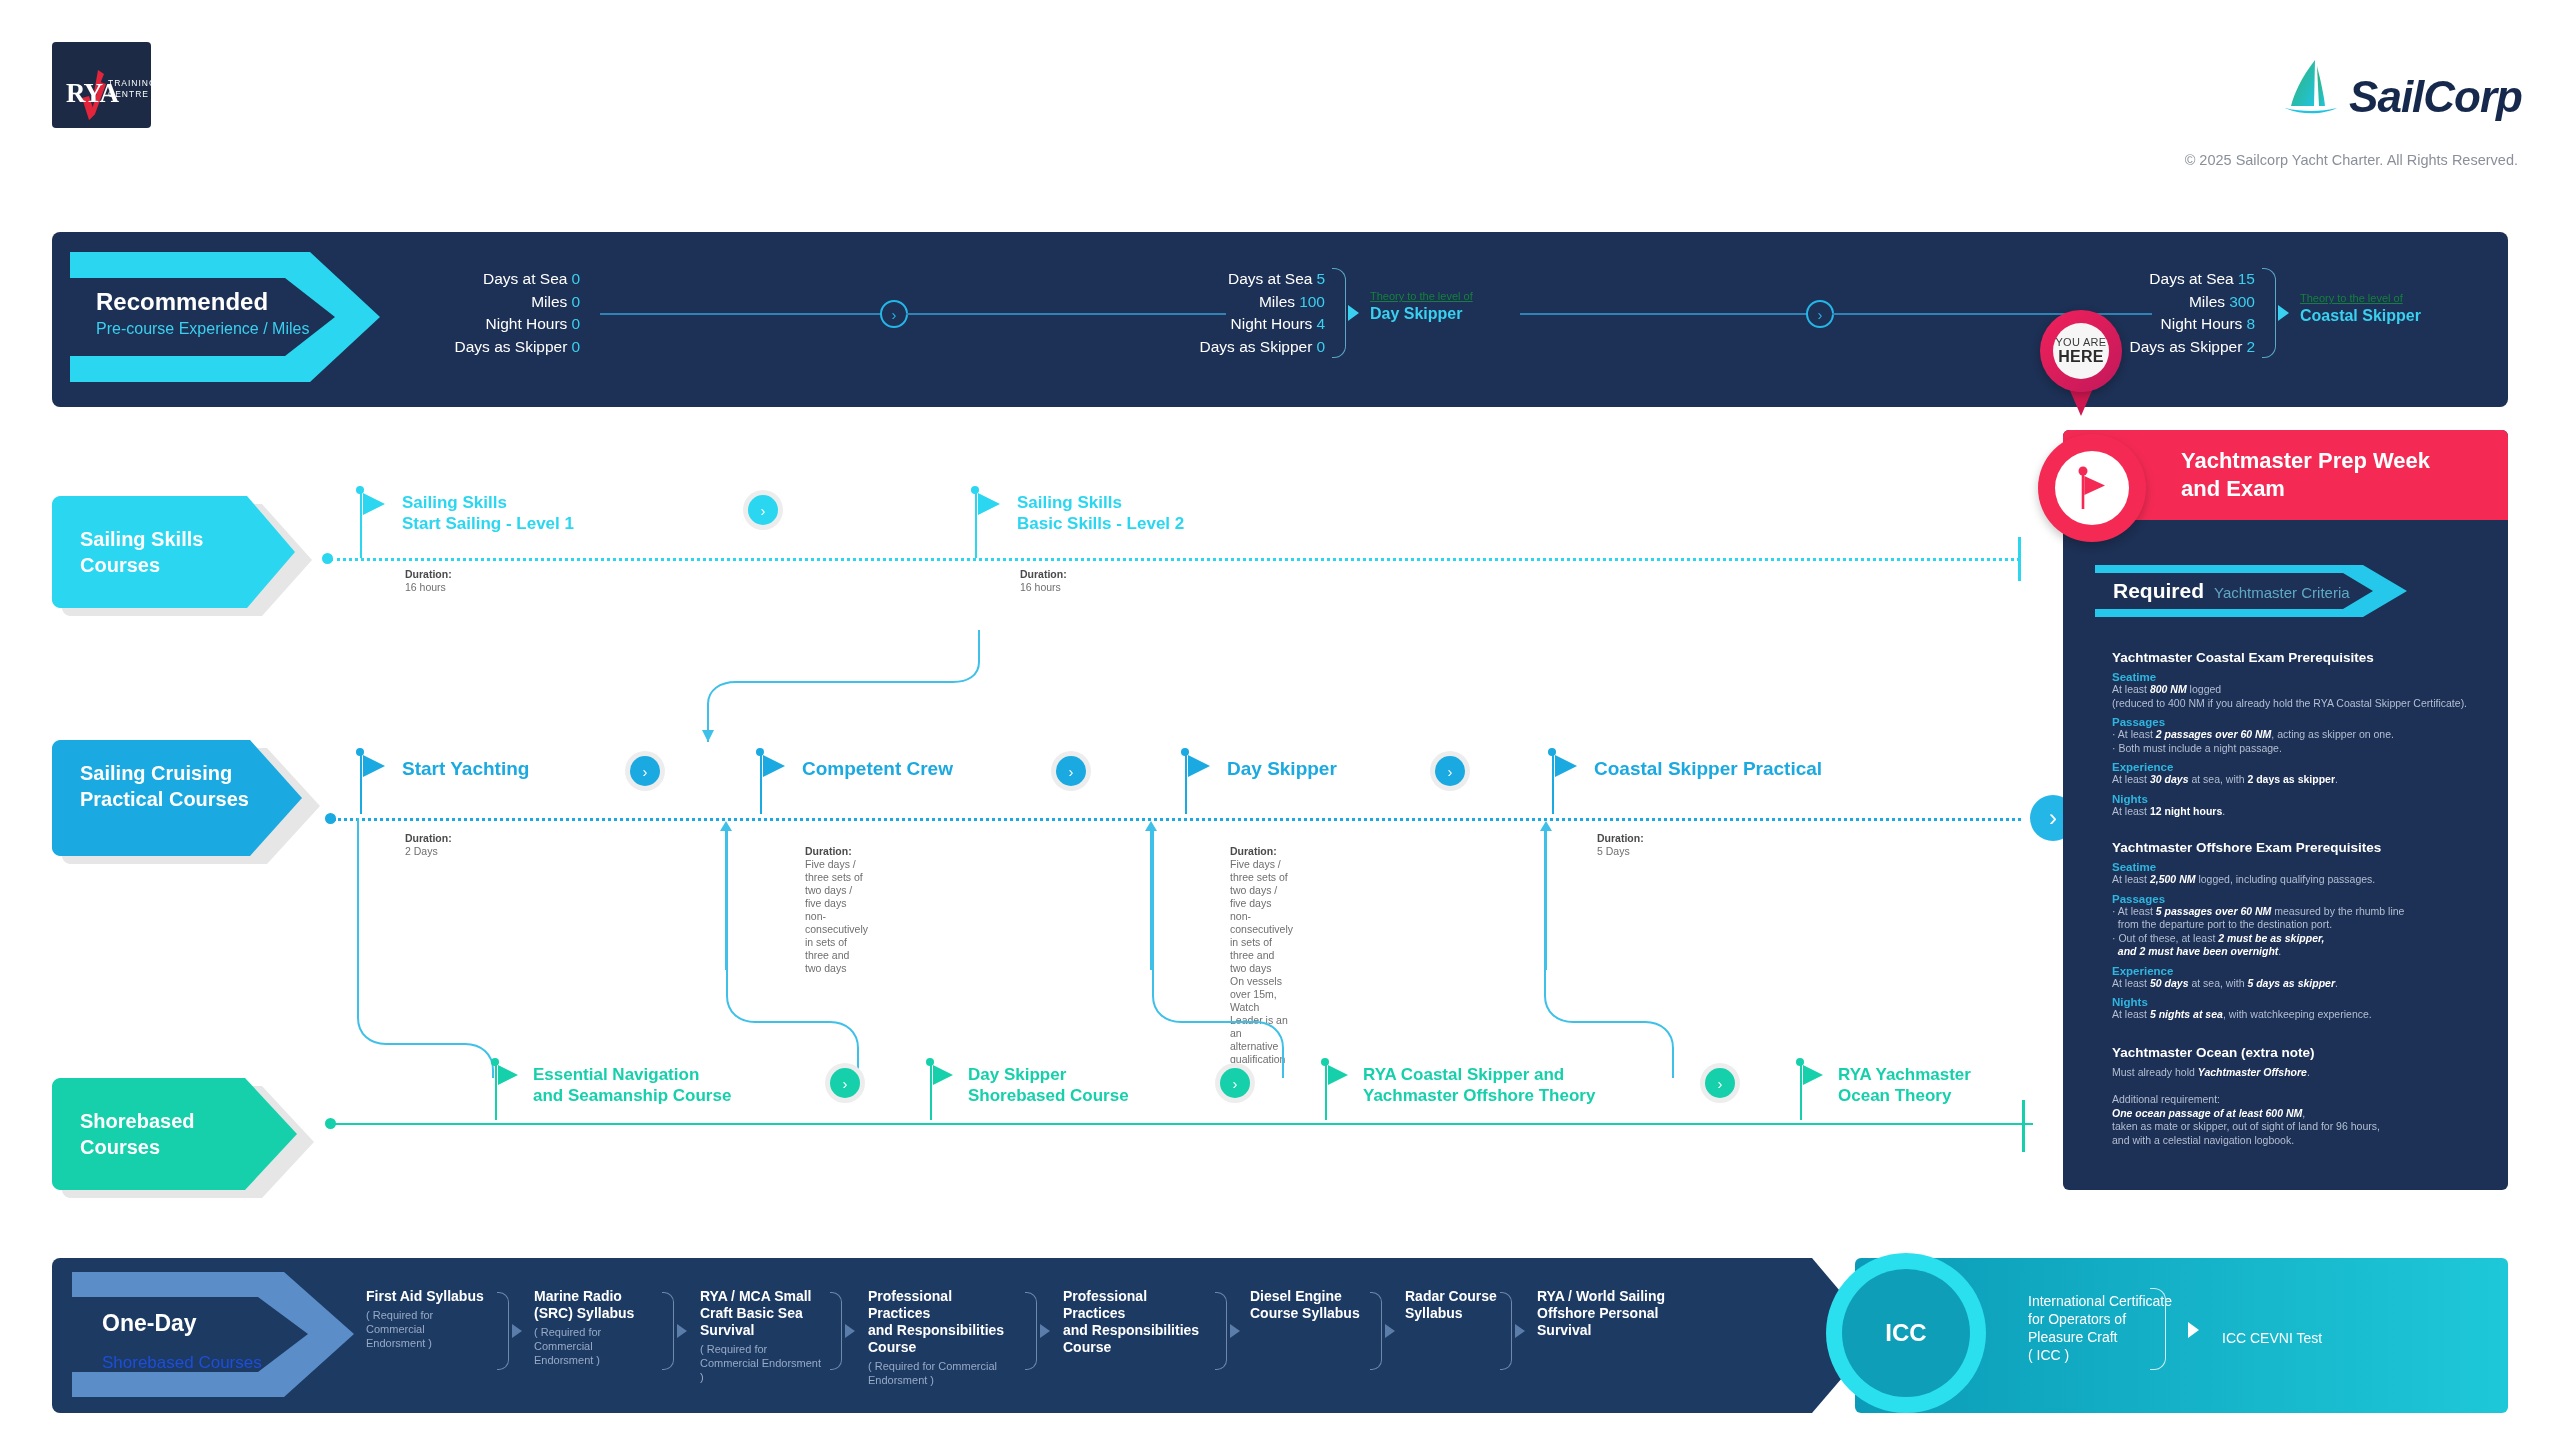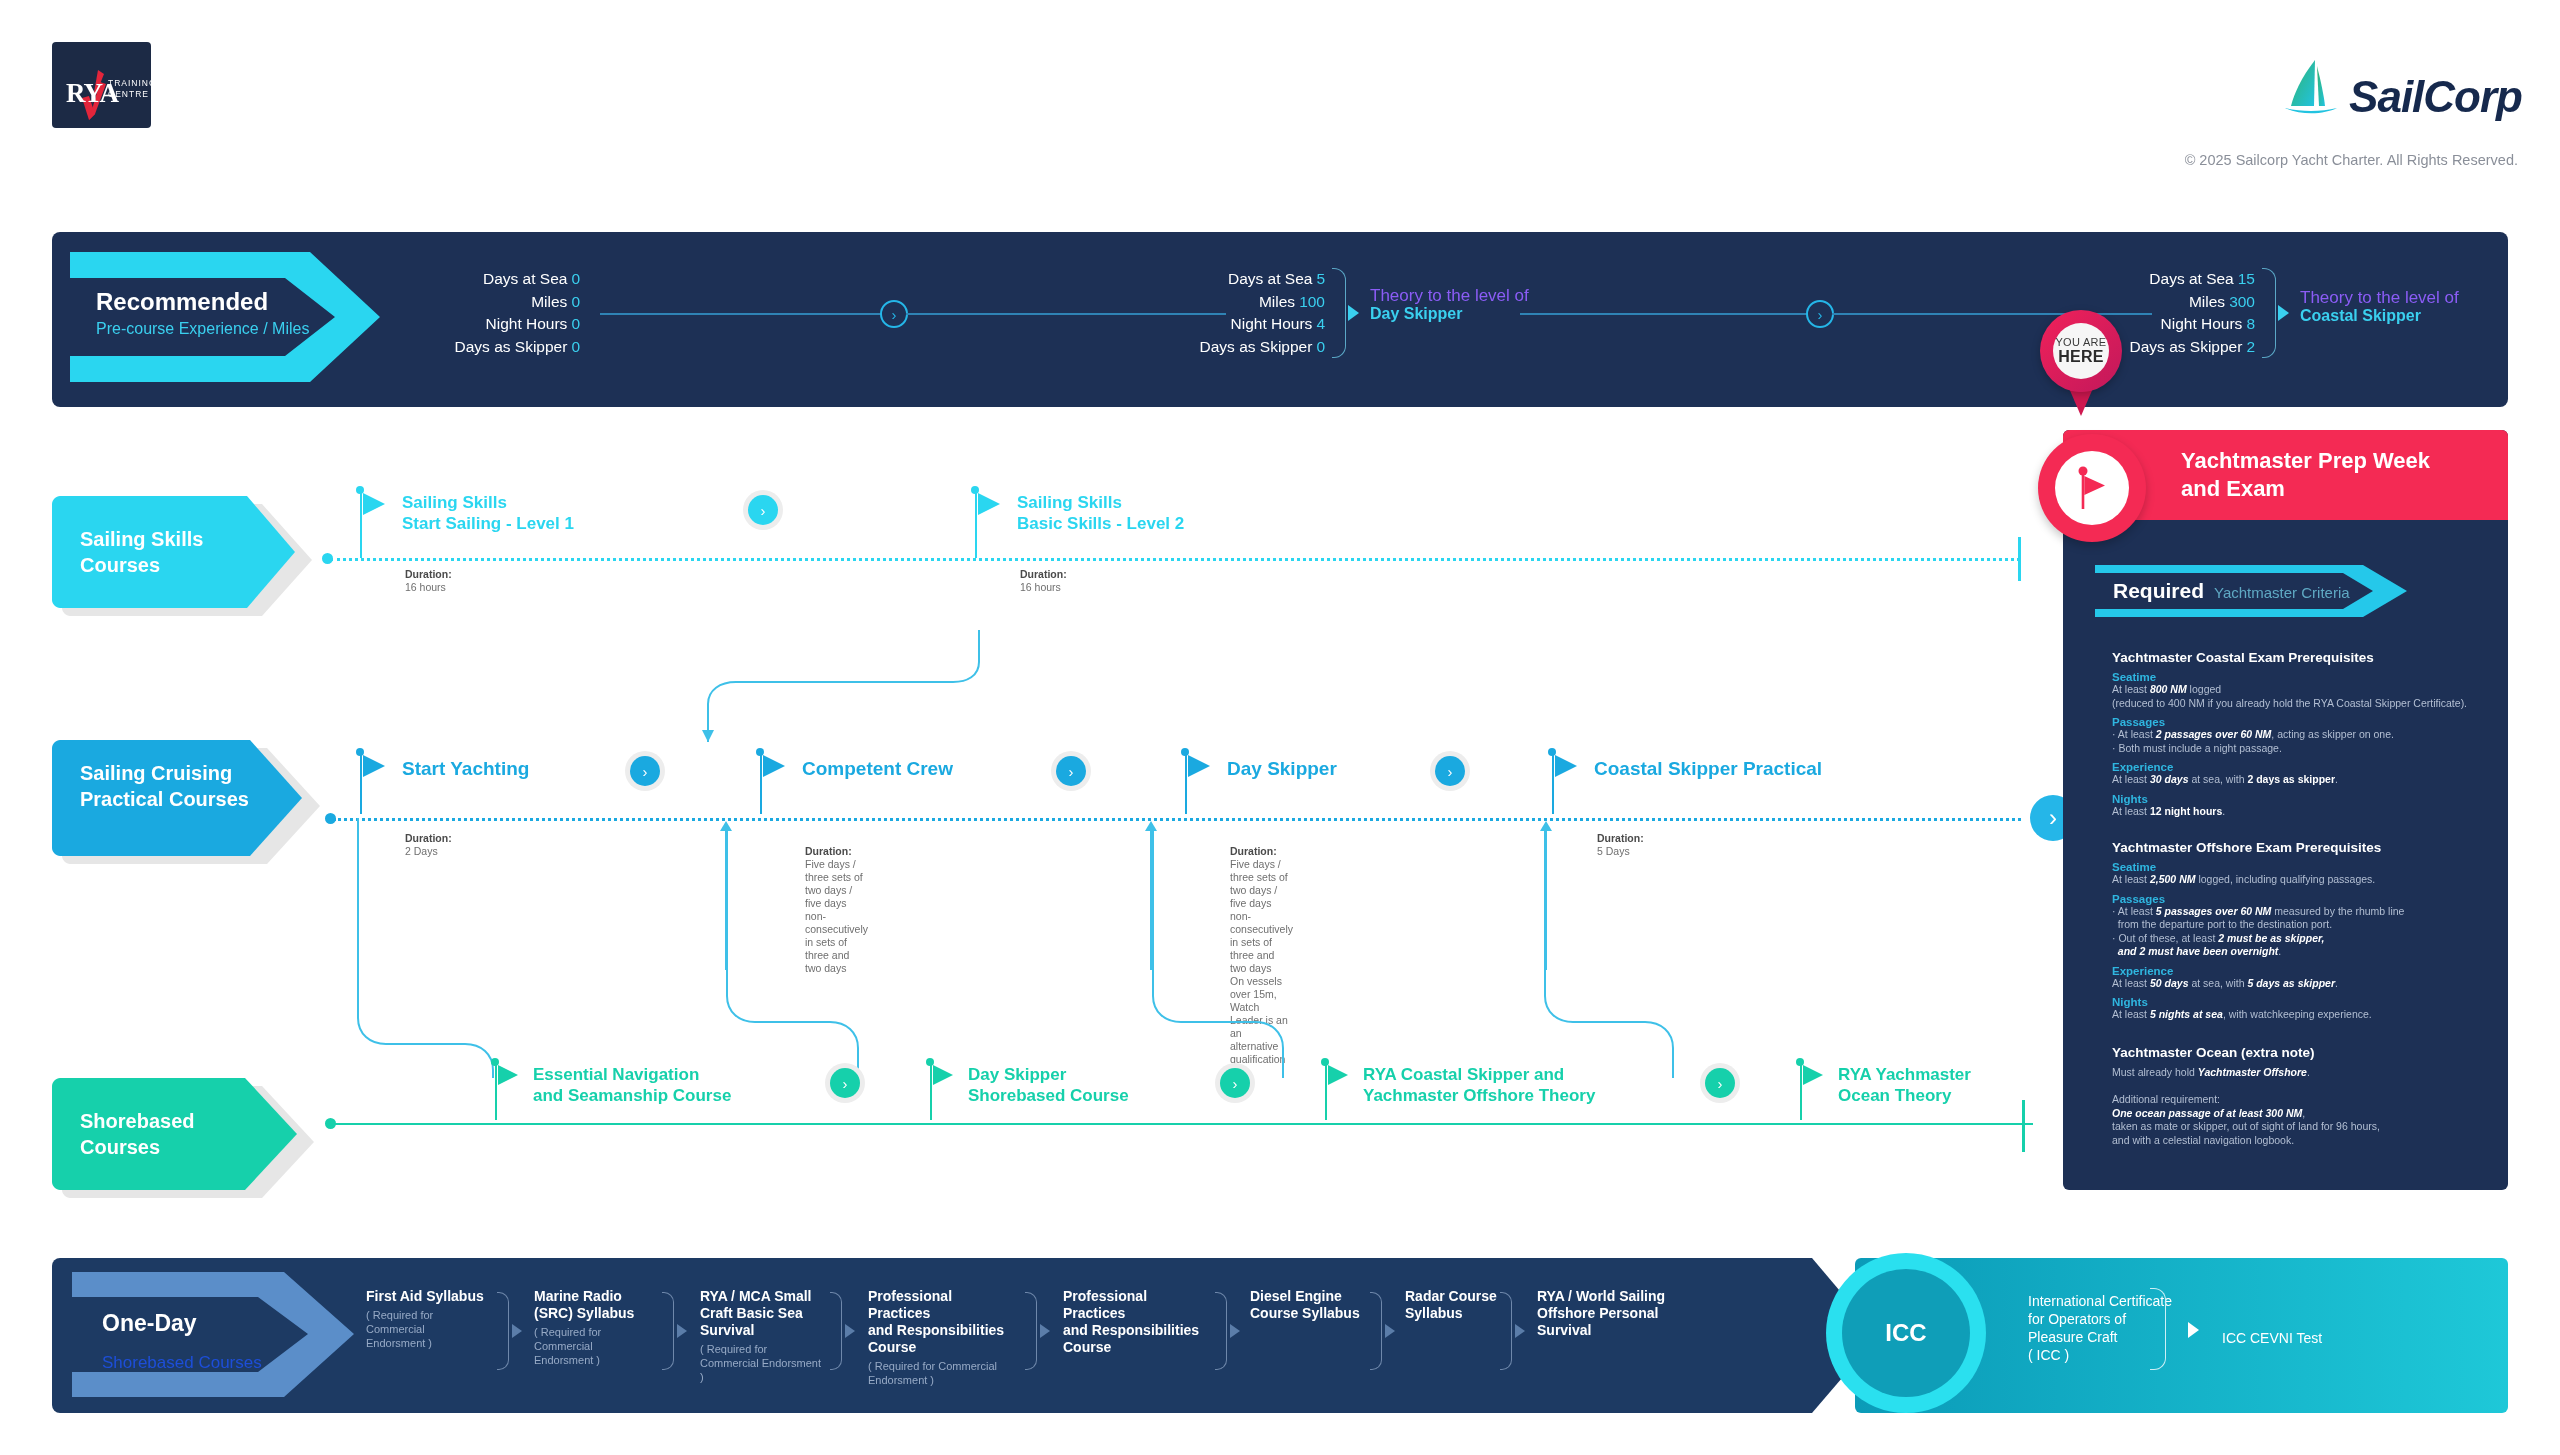--- a/index.html
+++ b/index.html
@@ -83,21 +83,21 @@
   
   .stat-group { position: absolute; text-align: right; }
   .stat-group .row { font-size: 15.5px; line-height: 22.5px; color: #ffffff; white-space: nowrap; }
   .stat-group .row .val { color: #3ad0ef; margin-left: 4px; }
   .bracket { position: absolute; border: 1.6px solid #5ba8c7; border-left: none; border-radius: 0 12px 12px 0; }
   .tri-right {
     position: absolute; width: 0; height: 0;
     border-left: 11px solid #3ad0ef; border-top: 8px solid transparent; border-bottom: 8px solid transparent;
   }
   .theory { position: absolute; }
-  .theory .tl { font-size: 17px; color: #8b5cf6; line-height: 16px; }
+  .theory .tl { font-size: 11px; color: #15803d; line-height: 16px; text-decoration: underline; }
   .theory .lvl { font-size: 16px; color: #3ad0ef; font-weight: bold; line-height: 20px; }
 
   .hline { position: absolute; height: 1.6px; background: #2f83b5; }
   .chev-circle {
     position: absolute; width: 28px; height: 28px; border-radius: 50%;
     border: 2.6px solid #25b6e8; display: flex; align-items: center; justify-content: center;
     color: #25b6e8; font-size: 15px; background: #1d3055;
   }
 
   
@@ -570,21 +570,21 @@
       <div class="sh">Nights</div>
       <div class="ln">At least <b>5 nights at sea</b>, with watchkeeping experience.</div>
     </div>
 </div>
 <div class="ym-block" style="top:1045px;">
   <div class="bh">Yachtmaster Ocean (extra note)</div>
   <div id="ym2">
       <div class="ln">Must already hold <b>Yachtmaster Offshore</b>.</div>
       <div class="ln">&nbsp;</div>
       <div class="ln">Additional requirement:</div>
-      <div class="ln"><b>One ocean passage of at least 300 NM</b>,</div>
+      <div class="ln"><b>One ocean passage of at least 600 NM</b>,</div>
       <div class="ln">taken as mate or skipper, out of sight of land for 96 hours,</div>
       <div class="ln">and with a celestial navigation logbook.</div>
     </div>
 </div>
 
 <div class="panel" id="bottom-bar"></div>
 <svg style="position:absolute;left:1760px;top:1258px;" width="120" height="155" viewBox="0 0 120 155">
   <path d="M0 0 H52 L118 78 L52 155 H0 Z" fill="#1d3a63"></path>
 </svg>
 

